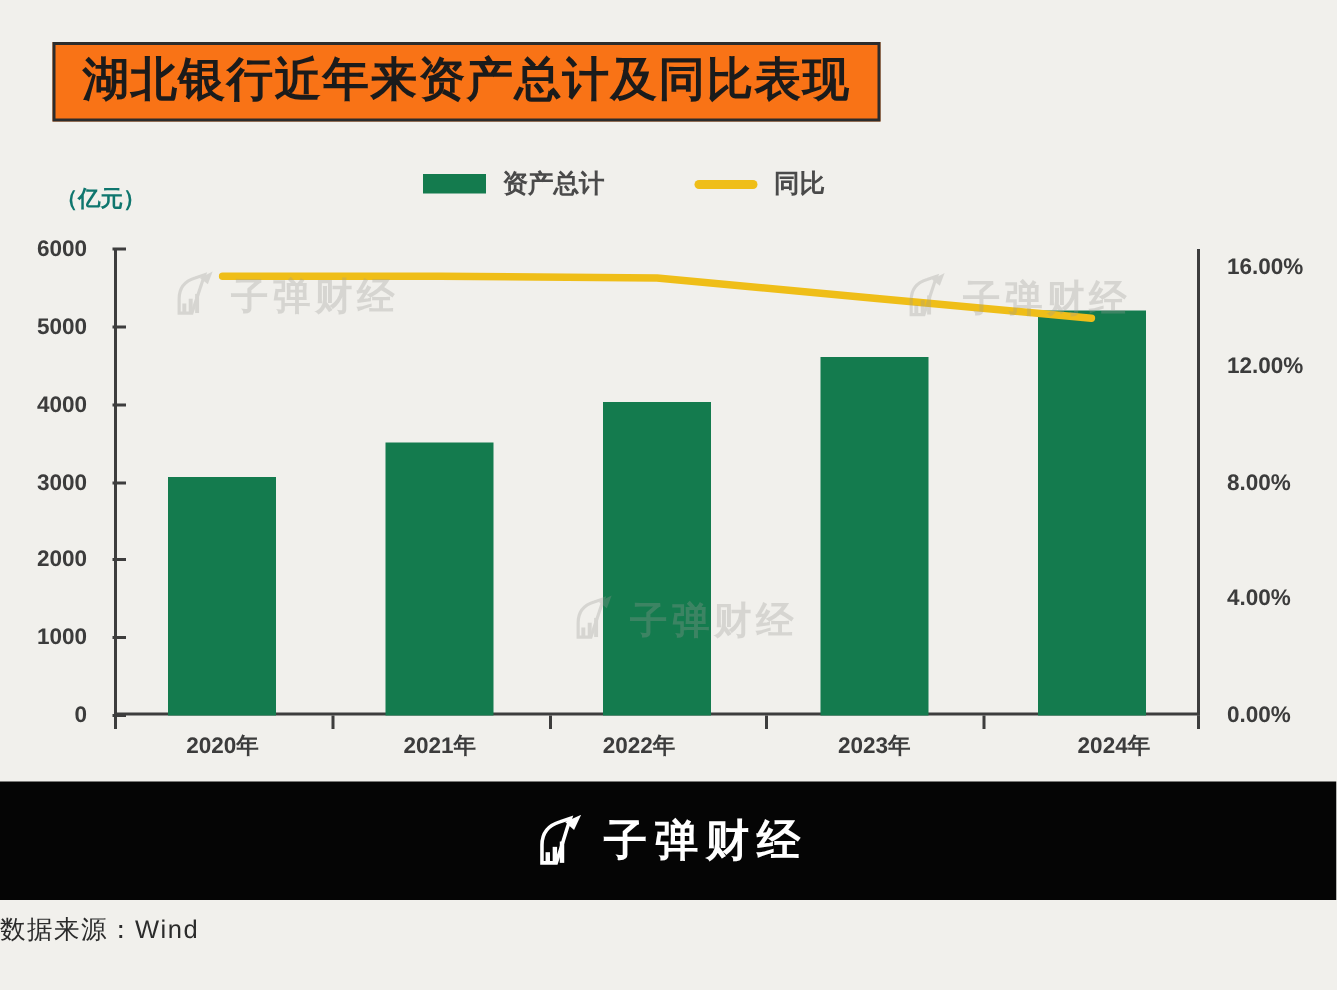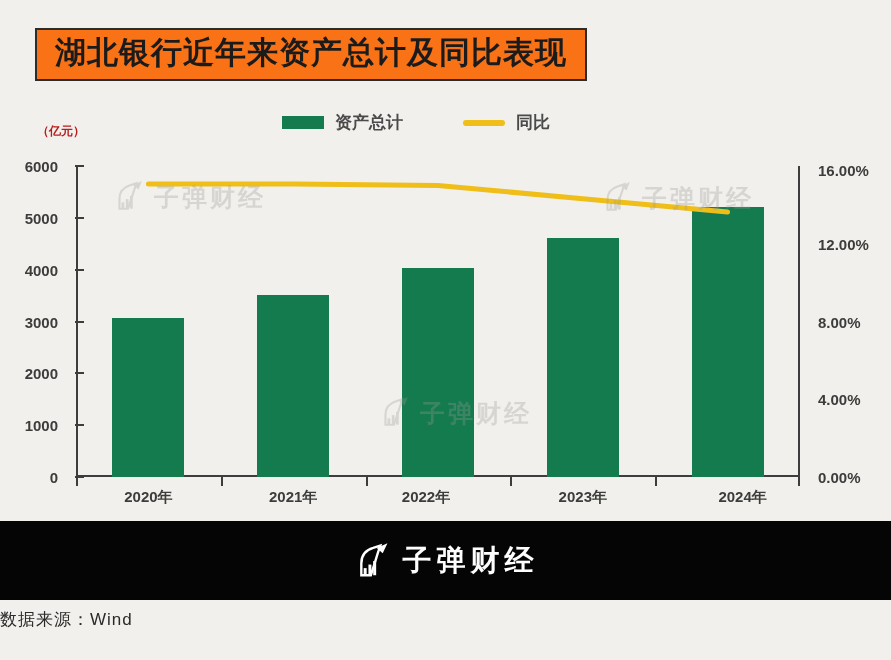--- a/index.html
+++ b/index.html
@@ -66,23 +66,23 @@
     font-weight: bold;
     color: #4a4a4a;
     white-space: nowrap;
   }
 
   
   .unit-label {
     position: absolute;
     left: 37px;
     top: 123px;
-    font-size: 12px;
-    font-weight: bold;
-    color: #b91c1c;
+    font-size: 15px;
+    font-weight: bold;
+    color: #0f766e;
     white-space: nowrap;
   }
 
   
   
   .plot {
     position: absolute;
     left: 76px;
     top: 166px;
     width: 724px;
@@ -254,21 +254,21 @@
       <div class="ylabel-left" style="top: 51.8333px;">5000</div>
       <div class="tick-left" style="top: -1px;"></div>
       <div class="ylabel-left" style="top: 0px;">6000</div>
     </div>
 
   <div id="right-axis">
       <div class="ylabel-right" style="top: 311px;">0.00%</div>
       <div class="ylabel-right" style="top: 233.25px;">4.00%</div>
       <div class="ylabel-right" style="top: 155.5px;">8.00%</div>
       <div class="ylabel-right" style="top: 77.75px;">12.00%</div>
-      <div class="ylabel-right" style="top: 4px;">16.00%</div>
+      <div class="ylabel-right" style="top: 12px;">16.00%</div>
     </div>
 
   <div id="bars">
       <div class="bar" title="2020年 3067" style="left: 36.4px; width: 72px; height: 158.973px; background: rgb(20, 123, 78);"></div>
       <div class="bar" title="2021年 3511" style="left: 181.2px; width: 72px; height: 181.987px; background: rgb(20, 123, 78);"></div>
       <div class="bar" title="2022年 4032" style="left: 326px; width: 72px; height: 208.992px; background: rgb(20, 123, 78);"></div>
       <div class="bar" title="2023年 4611" style="left: 470.8px; width: 72px; height: 239.003px; background: rgb(20, 123, 78);"></div>
       <div class="bar" title="2024年 5209" style="left: 615.6px; width: 72px; height: 270px; background: rgb(20, 123, 78);"></div>
     </div>
 

